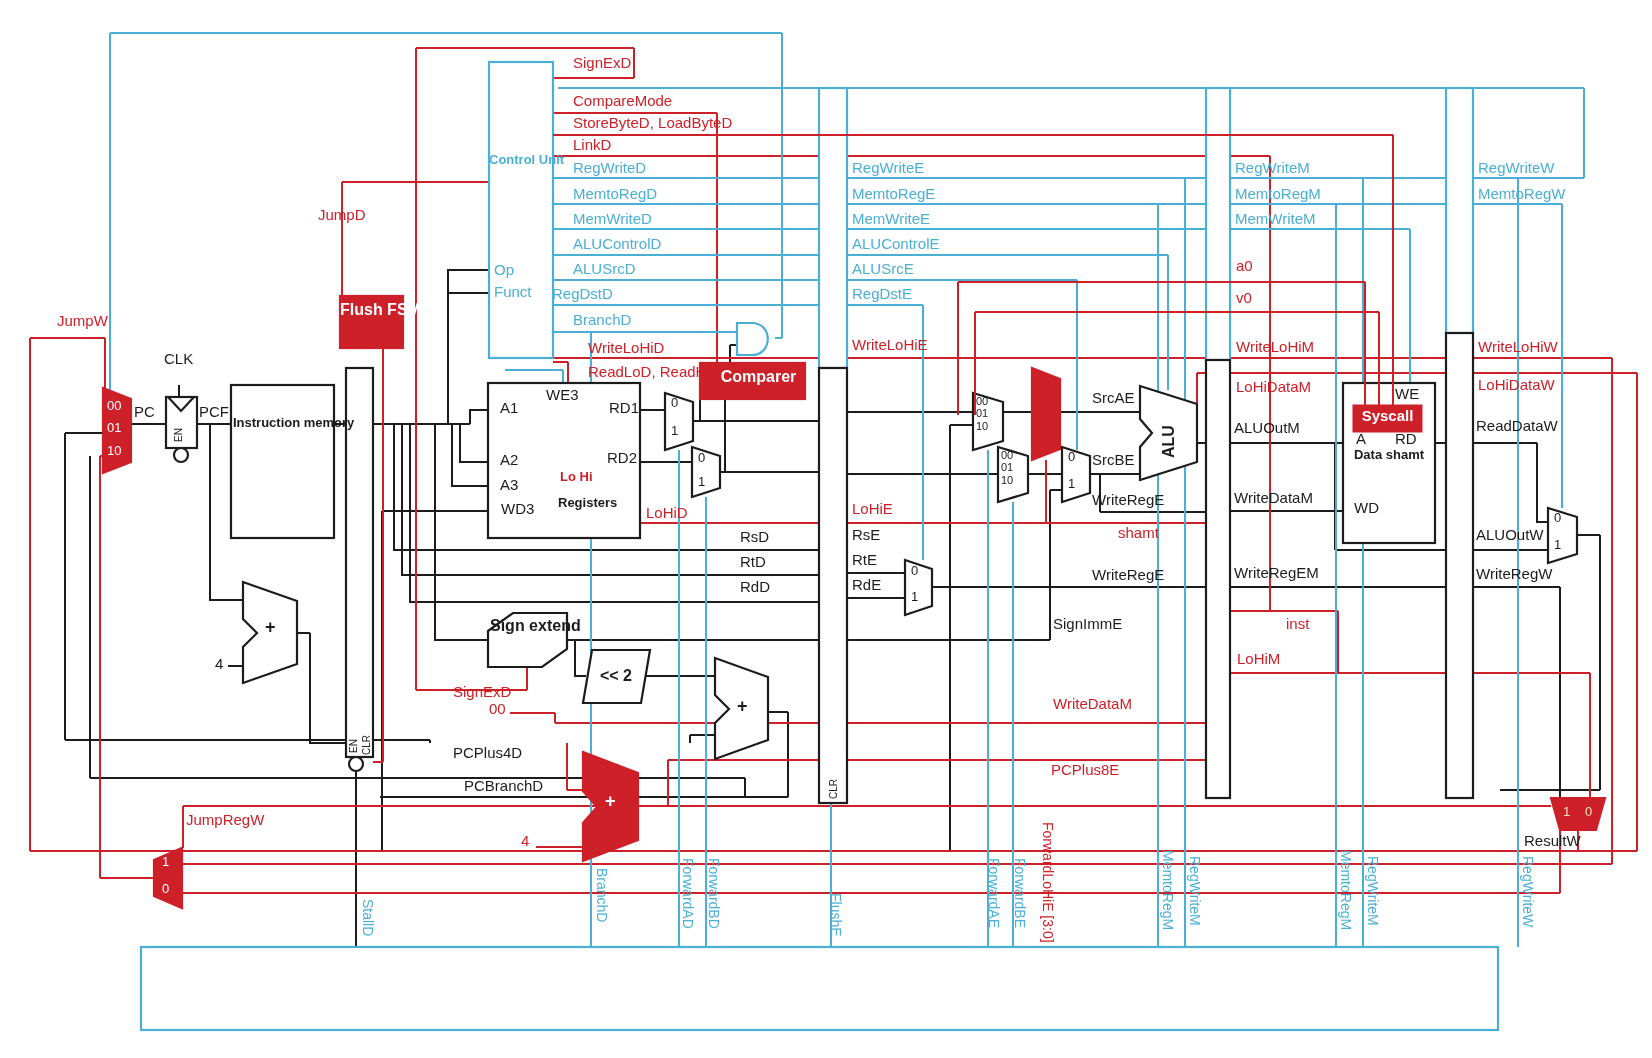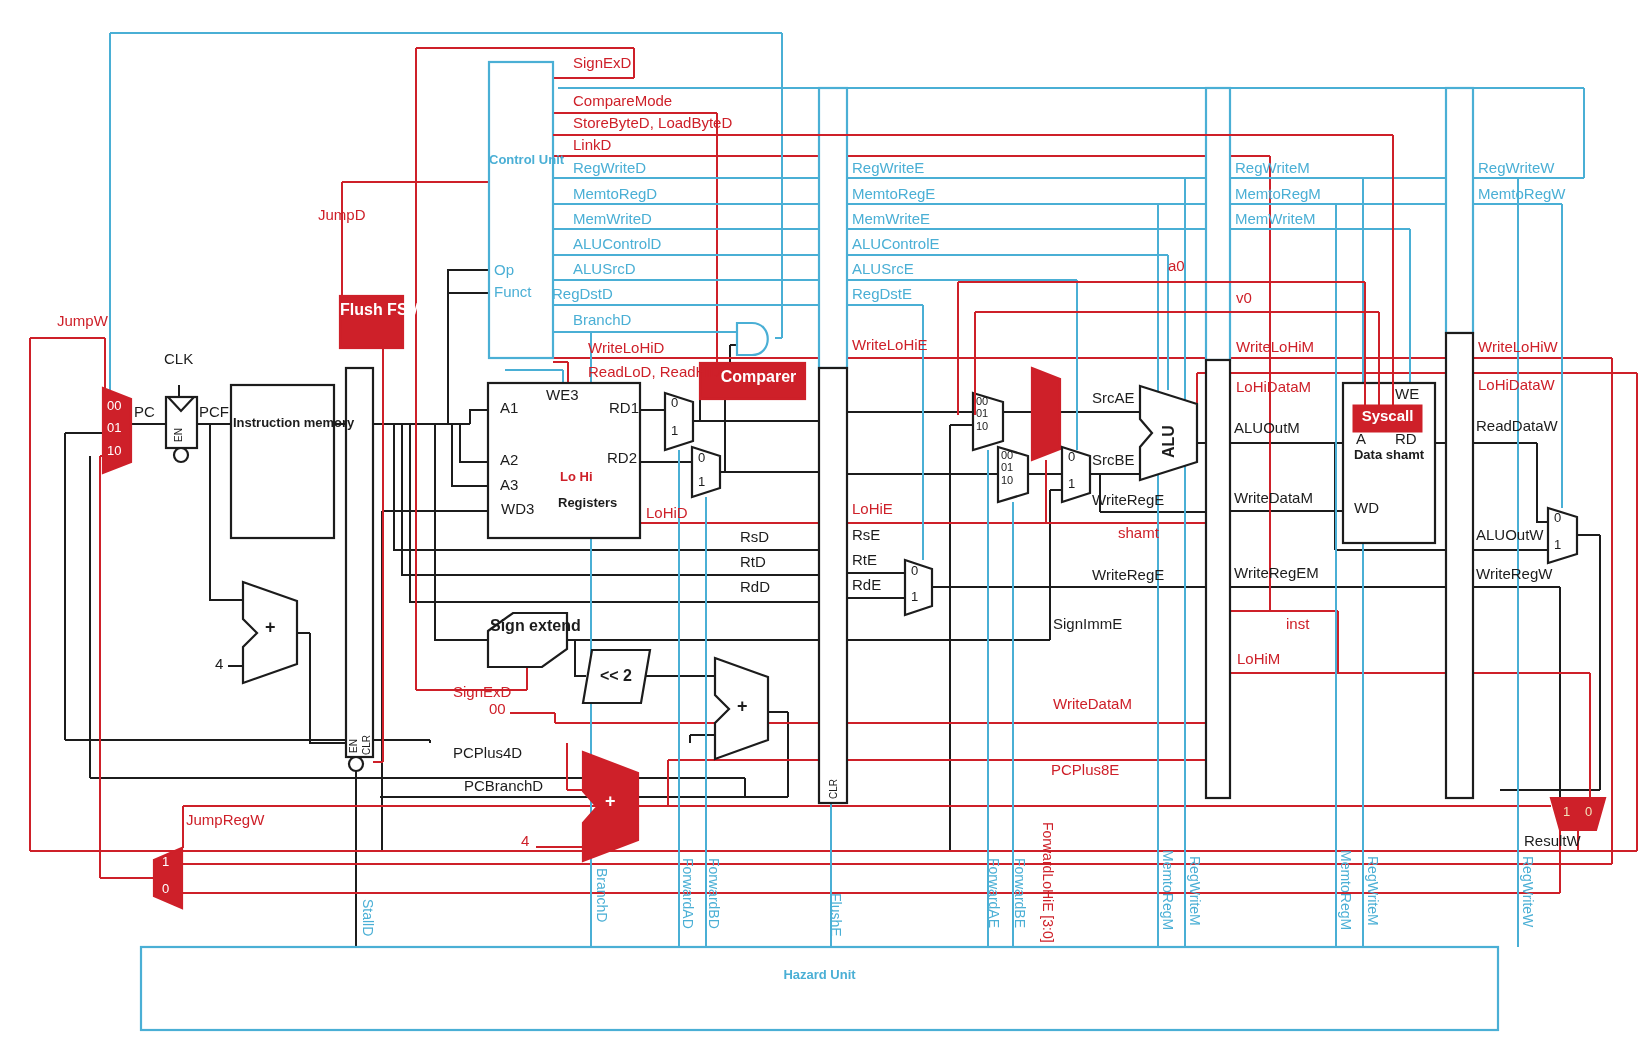--- a/index.html
+++ b/index.html
@@ -203,21 +203,21 @@
 <div class="lbl red" style="left:1118px;top:525px">shamt</div>
 <div class="lbl" style="left:1092px;top:567px">WriteRegE</div>
 <div class="lbl" style="left:1053px;top:616px">SignImmE</div>
 <div class="lbl red" style="left:1053px;top:696px">WriteDataM</div>
 <div class="lbl red" style="left:1051px;top:762px">PCPlus8E</div>
 <div class="lbl b s16 rot" style="left:1160px;top:458px">ALU</div>
 
 <div class="lbl blue" style="left:1235px;top:160px">RegWriteM</div>
 <div class="lbl blue" style="left:1235px;top:186px">MemtoRegM</div>
 <div class="lbl blue" style="left:1235px;top:211px">MemWriteM</div>
-<div class="lbl red" style="left:1168px;top:258px">a0</div>
+<div class="lbl red" style="left:1236px;top:258px">a0</div>
 <div class="lbl red" style="left:1236px;top:290px">v0</div>
 <div class="lbl red" style="left:1236px;top:339px">WriteLoHiM</div>
 <div class="lbl red" style="left:1236px;top:379px">LoHiDataM</div>
 <div class="lbl" style="left:1234px;top:420px">ALUOutM</div>
 <div class="lbl" style="left:1234px;top:490px">WriteDataM</div>
 <div class="lbl" style="left:1234px;top:565px">WriteRegEM</div>
 <div class="lbl red" style="left:1286px;top:616px">inst</div>
 <div class="lbl red" style="left:1237px;top:651px">LoHiM</div>
 <div class="lbl w b c" style="left:1353px;top:408px;width:69px">Syscall</div>
 <div class="lbl" style="left:1395px;top:386px">WE</div>
@@ -256,21 +256,20 @@
 <div class="lbl s13" style="left:1554px;top:538px">1</div>
 <div class="lbl w s13" style="left:162px;top:855px">1</div>
 <div class="lbl w s13" style="left:162px;top:882px">0</div>
 <div class="lbl cream s13" style="left:1563px;top:805px">1</div>
 <div class="lbl cream s13" style="left:1585px;top:805px">0</div>
 
 <div class="lbl b s18" style="left:265px;top:618px">+</div>
 <div class="lbl b s18" style="left:737px;top:697px">+</div>
 <div class="lbl w b s18" style="left:605px;top:792px">+</div>
 
-<div class="lbl blue b s17 c" style="left:141px;top:968px;width:1357px">Hazard Unit</div>
 <div class="lbl vlbl blue" style="left:360px;top:899px">StallD</div>
 <div class="lbl vlbl blue" style="left:594px;top:868px">BranchD</div>
 <div class="lbl vlbl blue" style="left:680px;top:858px">ForwardAD</div>
 <div class="lbl vlbl blue" style="left:706px;top:858px">ForwardBD</div>
 <div class="lbl vlbl blue" style="left:828px;top:893px">FlushE</div>
 <div class="lbl vlbl blue" style="left:986px;top:858px">ForwardAE</div>
 <div class="lbl vlbl blue" style="left:1012px;top:858px">ForwardBE</div>
 <div class="lbl vlbl red" style="left:1040px;top:822px">ForwardLoHiE [3:0]</div>
 <div class="lbl vlbl blue" style="left:1160px;top:850px">MemtoRegM</div>
 <div class="lbl vlbl blue" style="left:1187px;top:856px">RegWriteM</div>

